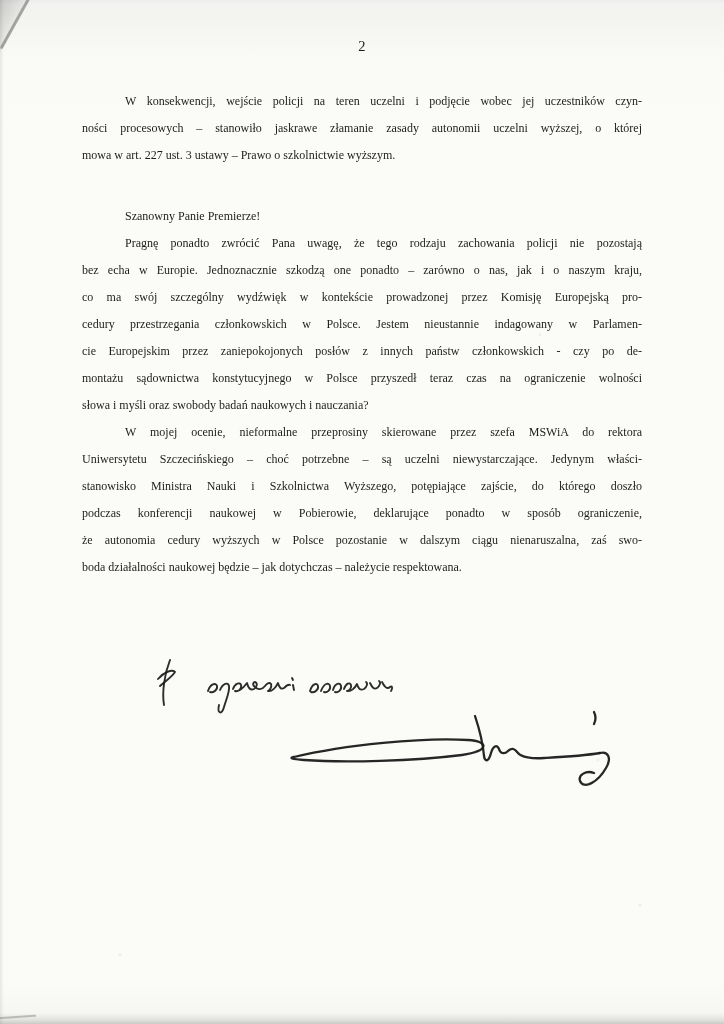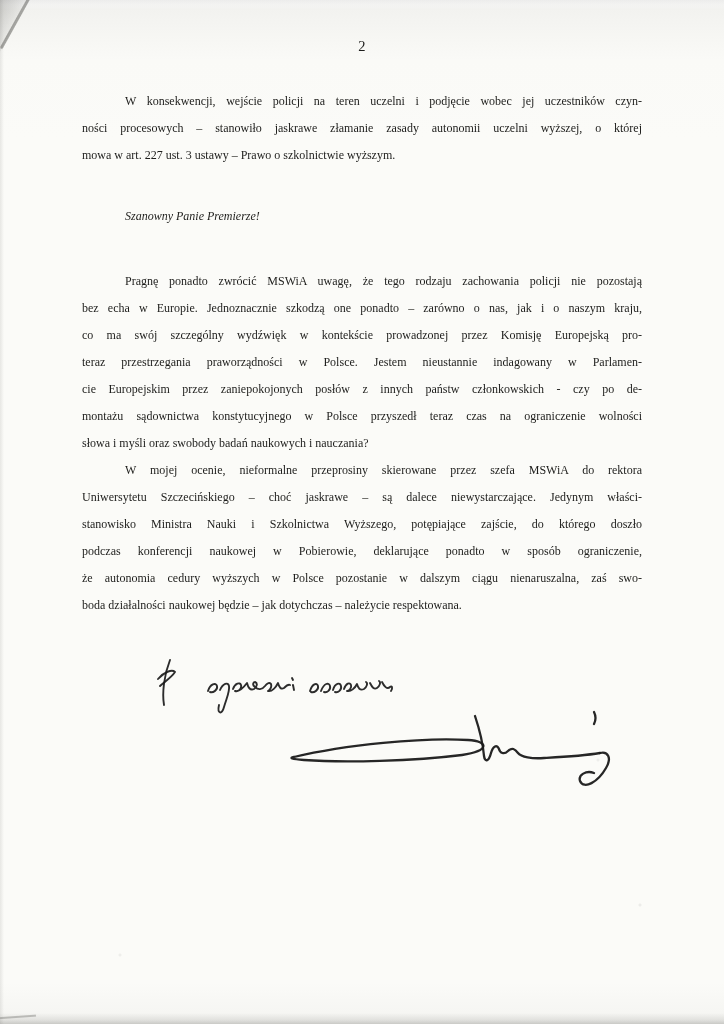--- a/index.html
+++ b/index.html
@@ -40,21 +40,21 @@
 
   .page-number{
     position:absolute;top:38px;left:82px;width:560px;
     text-align:center;font-size:14.5px;letter-spacing:.5px;
   }
   .text-block{
     position:absolute;left:82px;top:88px;width:560px;
     font-size:12px;
   }
   .para{margin:0;}
-  .para.salutation{margin-top:34px;margin-bottom:38px;font-style:italic;}
+  .para.salutation{margin-top:34px;}
   .line{
     height:27px;line-height:27px;overflow:hidden;
     text-align:justify;white-space:normal;
   }
   .line.j::after{content:"";display:inline-block;width:100%;height:0;vertical-align:top;}
   .line.indent{text-indent:43px;}
 
   .handwriting-svg{position:absolute;left:150px;top:653px;}
   .signature-svg{position:absolute;left:282px;top:706px;}
   .handwriting-svg path,.signature-svg path{
@@ -80,31 +80,31 @@
   <div class="text-block">
       <div class="para body">
         <div class="line j indent">W konsekwencji, wejście policji na teren uczelni i podjęcie wobec jej uczestników czyn-</div>
         <div class="line j">ności procesowych – stanowiło jaskrawe złamanie zasady autonomii uczelni wyższej, o której</div>
         <div class="line">mowa w art. 227 ust. 3 ustawy – Prawo o szkolnictwie wyższym.</div>
       </div>
       <div class="para salutation">
         <div class="line indent">Szanowny Panie Premierze!</div>
       </div>
       <div class="para body">
-        <div class="line j indent">Pragnę ponadto zwrócić MSWiA uwagę, że tego rodzaju zachowania policji nie pozostają</div>
+        <div class="line j indent">Pragnę ponadto zwrócić Pana uwagę, że tego rodzaju zachowania policji nie pozostają</div>
         <div class="line j">bez echa w Europie. Jednoznacznie szkodzą one ponadto – zarówno o nas, jak i o naszym kraju,</div>
         <div class="line j">co ma swój szczególny wydźwięk w kontekście prowadzonej przez Komisję Europejską pro-</div>
-        <div class="line j">teraz przestrzegania praworządności w Polsce. Jestem nieustannie indagowany w Parlamen-</div>
+        <div class="line j">cedury przestrzegania członkowskich w Polsce. Jestem nieustannie indagowany w Parlamen-</div>
         <div class="line j">cie Europejskim przez zaniepokojonych posłów z innych państw członkowskich - czy po de-</div>
         <div class="line j">montażu sądownictwa konstytucyjnego w Polsce przyszedł teraz czas na ograniczenie wolności</div>
         <div class="line">słowa i myśli oraz swobody badań naukowych i nauczania?</div>
       </div>
       <div class="para body">
         <div class="line j indent">W mojej ocenie, nieformalne przeprosiny skierowane przez szefa MSWiA do rektora</div>
-        <div class="line j">Uniwersytetu Szczecińskiego – choć jaskrawe – są dalece niewystarczające. Jedynym właści-</div>
+        <div class="line j">Uniwersytetu Szczecińskiego – choć potrzebne – są uczelni niewystarczające. Jedynym właści-</div>
         <div class="line j">stanowisko Ministra Nauki i Szkolnictwa Wyższego, potępiające zajście, do którego doszło</div>
         <div class="line j">podczas konferencji naukowej w Pobierowie, deklarujące ponadto w sposób ograniczenie,</div>
         <div class="line j">że autonomia cedury wyższych w Polsce pozostanie w dalszym ciągu nienaruszalna, zaś swo-</div>
         <div class="line">boda działalności naukowej będzie – jak dotychczas – należycie respektowana.</div>
       </div>
     </div>
 
   <svg class="handwriting-svg" width="245" height="72" viewBox="0 0 245 72" aria-label="handwritten closing">
     <title>Z wyrazami szacunku</title>
 

